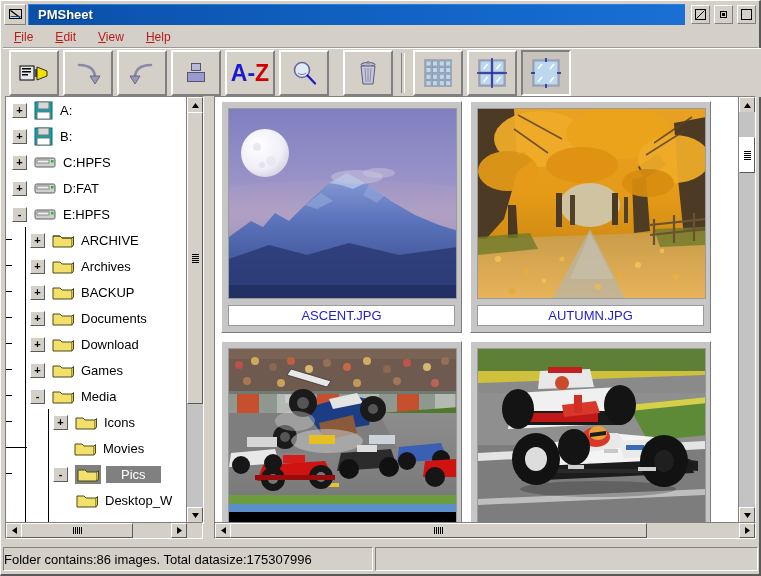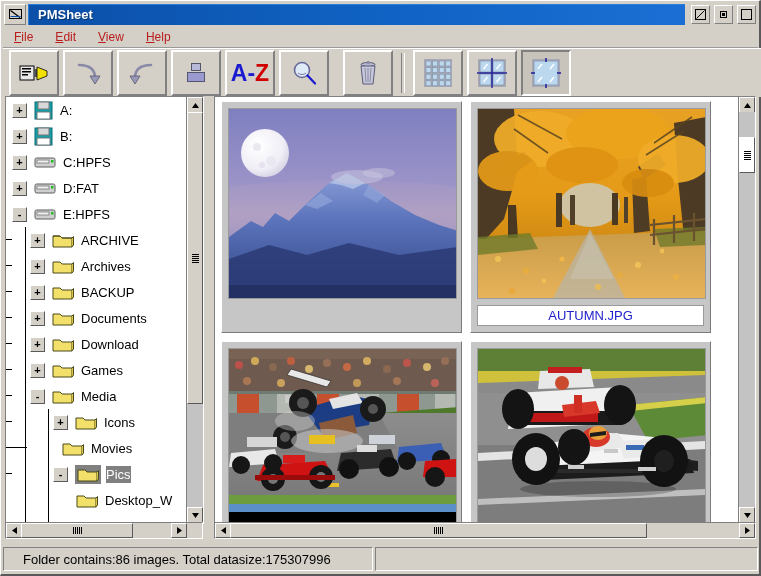--- a/index.html
+++ b/index.html
@@ -108,21 +108,21 @@
   .pm{
     width:15px;height:15px;box-sizing:border-box;background:#d4d0c8;
     border-top:1px solid #ffffff;border-left:1px solid #ffffff;
     border-right:1px solid #5a5a5a;border-bottom:1px solid #5a5a5a;
     display:flex;align-items:center;justify-content:center;
     font-size:11px;line-height:11px;font-weight:bold;color:#000;
     flex:0 0 auto;
   }
   .pmspace{width:15px;height:15px;flex:0 0 auto;}
   .tlabel{margin-left:7px;}
-  .tlabel.sel{background:#808080;color:#ffffff;padding:1px 0;margin-left:5px;}
+  .tlabel.sel{background:#808080;color:#ffffff;padding:1px 15px;margin-left:5px;}
   .ico{margin-left:7px;flex:0 0 auto;display:flex;align-items:center;}
 
   
   .vsb{
     position:absolute;right:2px;top:0px;width:16px;height:426px;
     background:#d4d0c8;
     border-top:1px solid #808080;border-left:1px solid #808080;
     border-right:1px solid #ffffff;border-bottom:1px solid #ffffff;
   }
   .sbtrack{position:absolute;left:0;right:0;background:#c3c3c3;}
@@ -208,21 +208,21 @@
 
   
   .statusbar{
     position:absolute;left:2px;bottom:2px;width:755px;height:26px;
     display:flex;align-items:center;gap:2px;
   }
   .statuscell{
     height:24px;box-sizing:border-box;background:#d4d0c8;
     border-top:1px solid #808080;border-left:1px solid #808080;
     border-right:1px solid #ffffff;border-bottom:1px solid #ffffff;
-    display:flex;align-items:center;padding-left:19px;
+    display:flex;align-items:center;padding-left:0;
     font-size:13px;color:#000;
   }
   .sc1{width:370px;}
   .sc2{flex:1;}
 
   svg{display:block;}
 </style>
 </head>
 <body>
 
@@ -595,21 +595,21 @@
             </div>
           <span class="ico">
             <svg width="22" height="17" viewBox="0 0 22 17">
                 <path d="M1 4 L8 4 L10 6 L20 6 L20 15 L1 15 Z" fill="#f2e06a" stroke="#4a4a1a"></path>
                 <path d="M20 6 L21.5 4.5 L21.5 13 L20 15" fill="#d8c24a" stroke="#4a4a1a"></path>
               </svg>
           </span>
           <span class="tlabel">Icons</span>
         </div>
 
-        <div class="trow" style="padding-left:34px;">
+        <div class="trow" style="padding-left:46px;">
           <div style="position:absolute;left:-5px;top:12px;width:26px;height:1px;background:#000;"></div>
           <div class="pmspace"></div>
           <span class="ico">
             <svg width="22" height="17" viewBox="0 0 22 17">
                 <path d="M1 4 L8 4 L10 6 L20 6 L20 15 L1 15 Z" fill="#f2e06a" stroke="#4a4a1a"></path>
                 <path d="M20 6 L21.5 4.5 L21.5 13 L20 15" fill="#d8c24a" stroke="#4a4a1a"></path>
               </svg>
           </span>
           <span class="tlabel">Movies</span>
         </div>
@@ -713,20 +713,21 @@
                 <path d="M0 128 L22 112 L34 118 L46 104 L60 112 L76 96 L100 74 L118 64 L140 76 L162 92 L186 106 L210 116 L229 122 L229 191 L0 191 Z" fill="url(#mtnA)"></path>
                 <path d="M100 74 L118 64 L136 74 L124 80 L112 76 Z" fill="#b9c8e8" opacity=".75"></path>
                 <path d="M76 96 L92 84 L104 92 L88 100 Z" fill="#9fb2e0" opacity=".5"></path>
                 <path d="M140 76 L156 86 L148 94 L134 86 Z" fill="#9fb2e0" opacity=".45"></path>
                 <path d="M0 150 L40 136 L78 146 L120 134 L170 146 L229 138 L229 191 L0 191 Z" fill="#2a3a74" opacity=".85"></path>
                 <ellipse cx="128" cy="68" rx="26" ry="7" fill="#c6c2dc" opacity=".55"></ellipse>
                 <ellipse cx="150" cy="64" rx="16" ry="5" fill="#cfcade" opacity=".45"></ellipse>
                 <rect y="176" width="229" height="15" fill="#233064"></rect>
               </svg>
             </div>
+            <div class="tcap">ASCENT.JPG</div>
           </div>
 
           <div class="tile">
             <div class="tpic">
               <svg width="229" height="191" viewBox="0 0 229 191" preserveAspectRatio="none">
                 <defs>
                   <linearGradient id="canopy" x1="0" y1="0" x2="0" y2="1">
                     <stop offset="0%" stop-color="#e8a123"></stop>
                     <stop offset="45%" stop-color="#e59b17"></stop>
                     <stop offset="100%" stop-color="#b97810"></stop>

